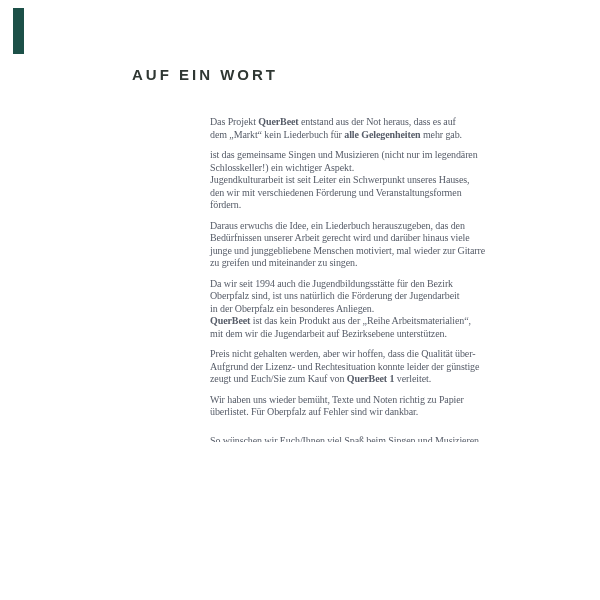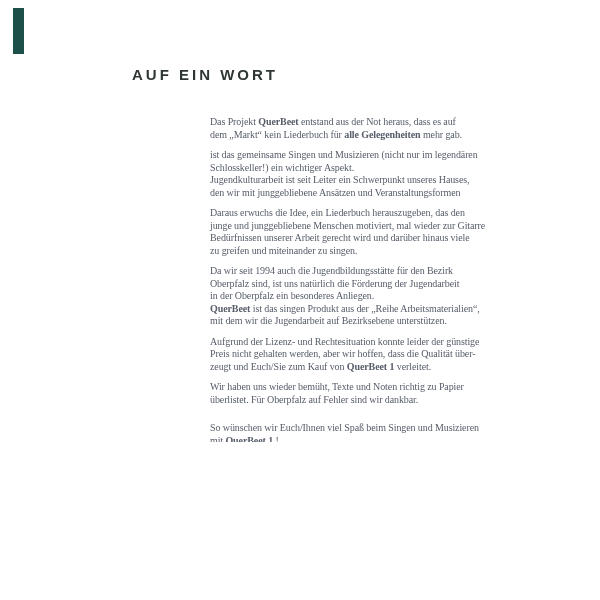--- a/index.html
+++ b/index.html
@@ -71,38 +71,39 @@
   <h1 class="heading" style="color: rgb(47, 55, 51);">AUF EIN WORT</h1>
   <div class="body-text" style="color: rgb(86, 92, 104);">
       <div class="para">
         <div class="line"><span>Das Projekt </span><span class="seg-bold">QuerBeet</span><span> entstand aus der Not heraus, dass es auf</span></div>
         <div class="line"><span>dem „Markt“ kein Liederbuch für </span><span class="seg-bold">alle Gelegenheiten</span><span> mehr gab.</span></div>
       </div>
       <div class="para">
         <div class="line"><span>ist das gemeinsame Singen und Musizieren (nicht nur im legendären</span></div>
         <div class="line"><span>Schlosskeller!) ein wichtiger Aspekt.</span></div>
         <div class="line"><span>Jugendkulturarbeit ist seit Leiter ein Schwerpunkt unseres Hauses,</span></div>
-        <div class="line"><span>den wir mit junggebliebene Ansätzen und Veranstaltungsformen</span></div>
+        <div class="line"><span>den wir mit verschiedenen Förderung und Veranstaltungsformen</span></div>
+        <div class="line"><span>fördern.</span></div>
       </div>
       <div class="para">
         <div class="line"><span>Daraus erwuchs die Idee, ein Liederbuch herauszugeben, das den</span></div>
+        <div class="line"><span>Bedürfnissen unserer Arbeit gerecht wird und darüber hinaus viele</span></div>
         <div class="line"><span>junge und junggebliebene Menschen motiviert, mal wieder zur Gitarre</span></div>
-        <div class="line"><span>Bedürfnissen unserer Arbeit gerecht wird und darüber hinaus viele</span></div>
         <div class="line"><span>zu greifen und miteinander zu singen.</span></div>
       </div>
       <div class="para">
         <div class="line"><span>Da wir seit 1994 auch die Jugendbildungsstätte für den Bezirk</span></div>
         <div class="line"><span>Oberpfalz sind, ist uns natürlich die Förderung der Jugendarbeit</span></div>
         <div class="line"><span>in der Oberpfalz ein besonderes Anliegen.</span></div>
-        <div class="line"><span class="seg-bold">QuerBeet</span><span> ist das singen Produkt aus der „Reihe Arbeitsmaterialien“,</span></div>
+        <div class="line"><span class="seg-bold">QuerBeet</span><span> ist das kein Produkt aus der „Reihe Arbeitsmaterialien“,</span></div>
         <div class="line"><span>mit dem wir die Jugendarbeit auf Bezirksebene unterstützen.</span></div>
       </div>
       <div class="para">
+        <div class="line"><span>Preis nicht gehalten werden, aber wir hoffen, dass die Qualität über-</span></div>
         <div class="line"><span>Aufgrund der Lizenz- und Rechtesituation konnte leider der günstige</span></div>
-        <div class="line"><span>Preis nicht gehalten werden, aber wir hoffen, dass die Qualität über-</span></div>
         <div class="line"><span>zeugt und Euch/Sie zum Kauf von </span><span class="seg-bold">QuerBeet 1</span><span> verleitet.</span></div>
       </div>
       <div class="para">
         <div class="line"><span>Wir haben uns wieder bemüht, Texte und Noten richtig zu Papier</span></div>
         <div class="line"><span>überlistet. Für Oberpfalz auf Fehler sind wir dankbar.</span></div>
       </div>
       <div class="para">
         <div class="line"><span>So wünschen wir Euch/Ihnen viel Spaß beim Singen und Musizieren</span></div>
         <div class="line"><span>mit </span><span class="seg-bold">QuerBeet 1</span><span> !</span></div>
       </div>

